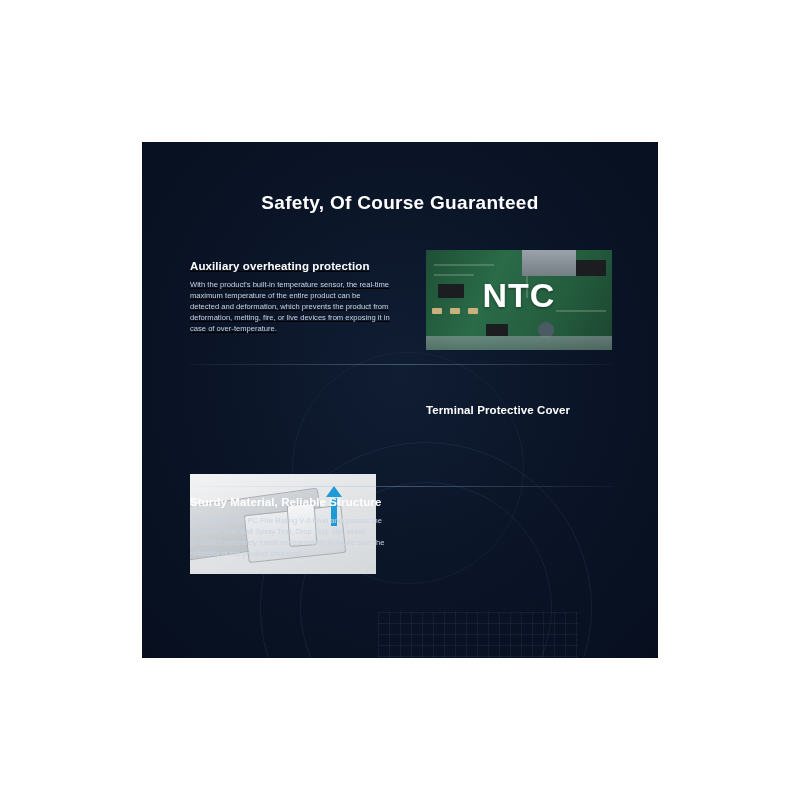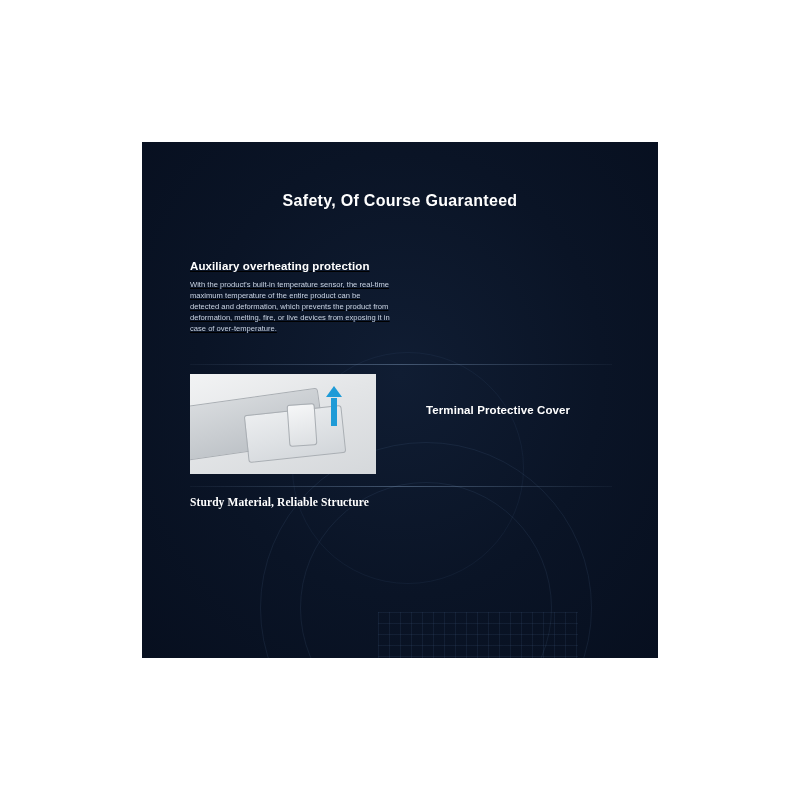--- a/index.html
+++ b/index.html
@@ -58,21 +58,21 @@
     border-radius: 50%;
     pointer-events: none;
   }
 
   .title {
     position: absolute;
     left: 0; right: 0;
     top: 50px;
     text-align: center;
     color: #ffffff;
-    font-size: 16px;
+    font-size: 19px;
     font-weight: bold;
     letter-spacing: 0.3px;
   }
 
   .section {
     position: absolute;
     display: flex;
     align-items: flex-start;
   }
 
@@ -186,38 +186,55 @@
 
   <div class="title">Safety, Of Course Guaranteed</div>
 
   <div class="section" style="left:48px; top:118px; width:200px;text-decoration:underline;">
     <div class="sec-text" style="width:200px;">
       <div class="sec-head">Auxiliary overheating protection</div>
       <div class="sec-body">With the product's built-in temperature sensor, the real-time maximum temperature of the entire product can be detected and deformation, which prevents the product from deformation, melting, fire, or live devices from exposing it in case of over-temperature.</div>
     </div>
   </div>
 
+  <div class="panel pcb" style="left:284px; top:108px; width:186px; height:100px;">
+    <div class="trace" style="left:8px; top:14px; width:60px; height:2px;"></div>
+    <div class="trace" style="left:8px; top:24px; width:40px; height:2px;"></div>
+    <div class="trace" style="left:100px; top:8px; width:2px; height:40px;"></div>
+    <div class="trace" style="left:130px; top:60px; width:50px; height:2px;"></div>
+    <div class="chip" style="left:12px; top:34px; width:26px; height:14px;"></div>
+    <div class="chip" style="left:150px; top:10px; width:30px; height:16px;"></div>
+    <div class="chip" style="left:60px; top:74px; width:22px; height:12px;"></div>
+    <div class="pad" style="left:6px; top:58px; width:10px; height:6px;"></div>
+    <div class="pad" style="left:24px; top:58px; width:10px; height:6px;"></div>
+    <div class="pad" style="left:42px; top:58px; width:10px; height:6px;"></div>
+    <div class="cap" style="left:112px; top:72px; width:16px; height:16px;"></div>
+    <div class="gray-block" style="left:96px; top:0px; width:54px; height:26px;"></div>
+    <div class="gray-block" style="left:0px; top:86px; width:186px; height:14px; opacity:0.55;"></div>
+    <div class="ntc-label">NTC</div>
+  </div>
 
   <div class="divider" style="left:48px; top:222px; width:422px;"></div>
 
   <div class="panel render" style="left:48px; top:232px; width:186px; height:100px;">
     <div class="body-shape" style="left:-20px; top:24px; width:150px; height:52px; transform:rotate(-8deg);"></div>
     <div class="body-shape light" style="left:56px; top:36px; width:96px; height:46px; transform:rotate(-6deg);"></div>
     <div class="body-shape" style="left:98px; top:30px; width:26px; height:40px; transform:rotate(-4deg); background:linear-gradient(170deg,#f6f7f8,#dcdfe2);"></div>
     <div class="arrow-up-line" style="left:141px; top:24px; width:6px; height:28px;"></div>
     <div class="arrow-up-head" style="left:136px; top:12px;"></div>
   </div>
 
   <div class="section" style="left:284px; top:262px; width:186px;">
     <div class="sec-text" style="width:186px;">
       <div class="sec-head">Terminal Protective Cover</div>
     </div>
   </div>
 
   <div class="divider" style="left:48px; top:344px; width:422px;"></div>
 
-  <div class="section" style="left:48px; top:354px; width:200px;font-family:Liberation Serif, serif;">
+  <div class="section" style="left:48px; top:354px; width:200px;">
     <div class="sec-text" style="width:200px;">
       <div class="sec-head">Sturdy Material, Reliable Structure</div>
+      <div class="sec-body">The casing uses PC Fire Rating V-0 level and passes the Abrasion Test, Salt Spray Test, Drop Test, etc, which simulates extremely harsh environments to make sure the reliability of the product structure.</div>
     </div>
   </div>
 
 </div>
 
 </body></html>

